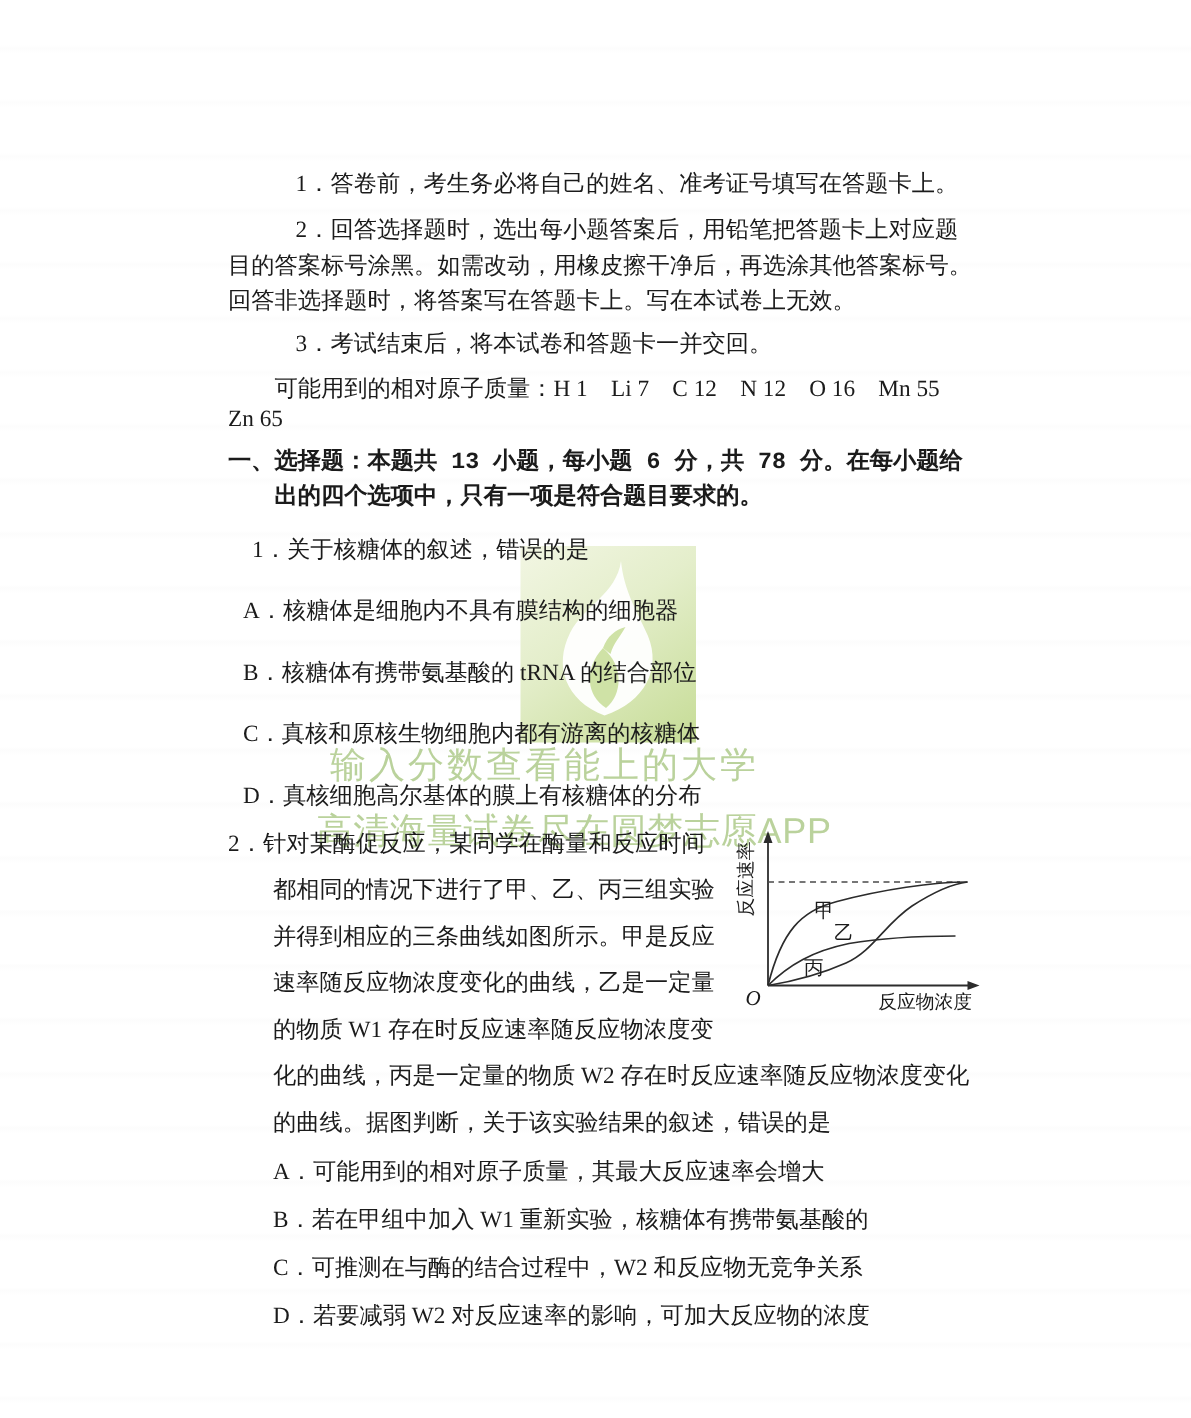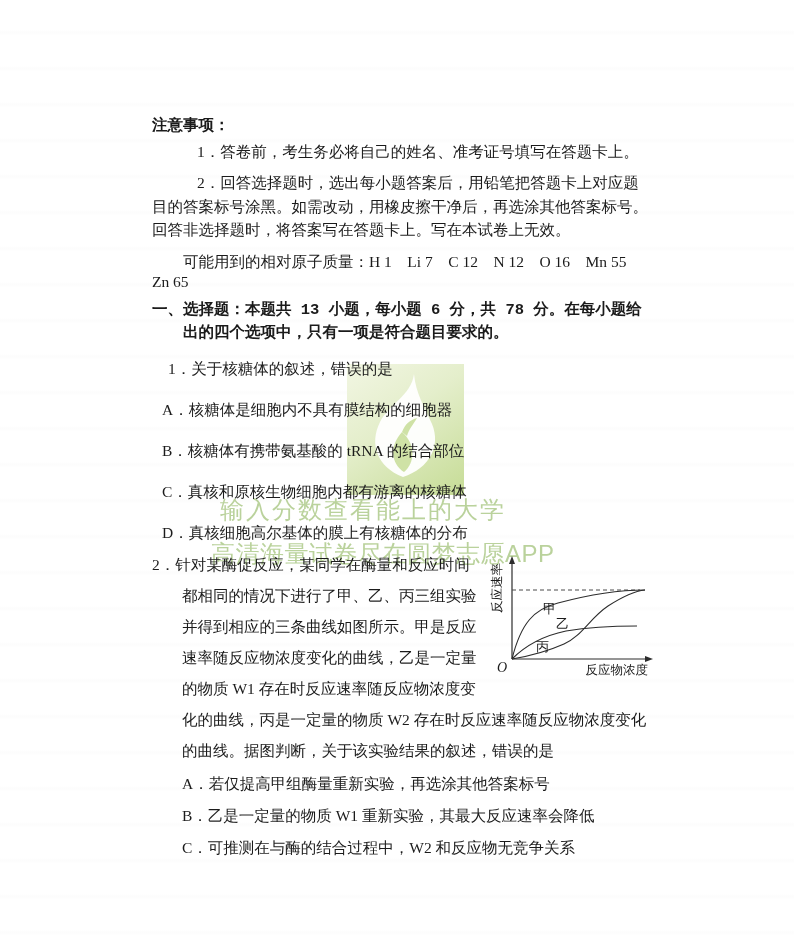--- a/index.html
+++ b/index.html
@@ -88,23 +88,23 @@
       <path d="M55,68 C58,60 63,56 70,54 C66,61 62,65 60,72 Z" fill="#cfe2a6"></path>
     </svg>
   </div>
 
   <div class="wm-text wm-line1">输入分数查看能上的大学</div>
   <div class="wm-text wm-line2">高清海量试卷尽在圆梦志愿APP</div>
 
   <div class="content">
 
 
-    <p class="notice-head">注意事项：</p>
     <p class="n-item">1．答卷前，考生务必将自己的姓名、准考证号填写在答题卡上。</p>
     <p class="n-item-long">2．回答选择题时，选出每小题答案后，用铅笔把答题卡上对应题目的答案标号涂黑。如需改动，用橡皮擦干净后，再选涂其他答案标号。回答非选择题时，将答案写在答题卡上。写在本试卷上无效。</p>
+    <p class="n-item">3．考试结束后，将本试卷和答题卡一并交回。</p>
 
     <p class="atomic">可能用到的相对原子质量：H 1　Li 7　C 12　N 12　O 16　Mn 55　Zn 65</p>
 
     <p class="section-head">一、选择题：本题共 13 小题，每小题 6 分，共 78 分。在每小题给出的四个选项中，只有一项是符合题目要求的。</p>
 
     <p class="q1-stem">1．关于核糖体的叙述，错误的是</p>
     <p class="q1-option">A．核糖体是细胞内不具有膜结构的细胞器</p>
     <p class="q1-option">B．核糖体有携带氨基酸的 tRNA 的结合部位</p>
     <p class="q1-option">C．真核和原核生物细胞内都有游离的核糖体</p>
     <p class="q1-option">D．真核细胞高尔基体的膜上有核糖体的分布</p>
@@ -128,18 +128,19 @@
           <text class="ctext" x="68" y="73" font-size="13">乙</text>
           <text class="ctext" x="48" y="96" font-size="13">丙</text>
           <text class="ctext" x="9" y="117" font-size="14" font-style="italic">O</text>
           <text class="ctext" x="160" y="119" font-size="12.5" text-anchor="end">反应物浓度</text>
           <text class="ctext" transform="translate(13,58) rotate(-90)" font-size="12.5">反应速率</text>
         </svg>
       </div>
       <span>2．针对某酶促反应，某同学在酶量和反应时间都相同的情况下进行了甲、乙、丙三组实验并得到相应的三条曲线如图所示。甲是反应速率随反应物浓度变化的曲线，乙是一定量的物质 W1 存在时反应速率随反应物浓度变化的曲线，丙是一定量的物质 W2 存在时反应速率随反应物浓度变化的曲线。据图判断，关于该实验结果的叙述，错误的是</span>
     </div>
 
-    <p class="q2-option first">A．若仅提高甲组酶量重新实验，再选涂其他答案标号</p>
-    <p class="q2-option">B．乙是一定量的物质 W1 重新实验，其最大反应速率会降低</p>
+    <p class="q2-option first">A．可能用到的相对原子质量，其最大反应速率会增大</p>
+    <p class="q2-option">B．若在甲组中加入 W1 重新实验，核糖体有携带氨基酸的</p>
     <p class="q2-option">C．可推测在与酶的结合过程中，W2 和反应物无竞争关系</p>
+    <p class="q2-option">D．若要减弱 W2 对反应速率的影响，可加大反应物的浓度</p>
   </div>
 
 </div>
 
 </body></html>

